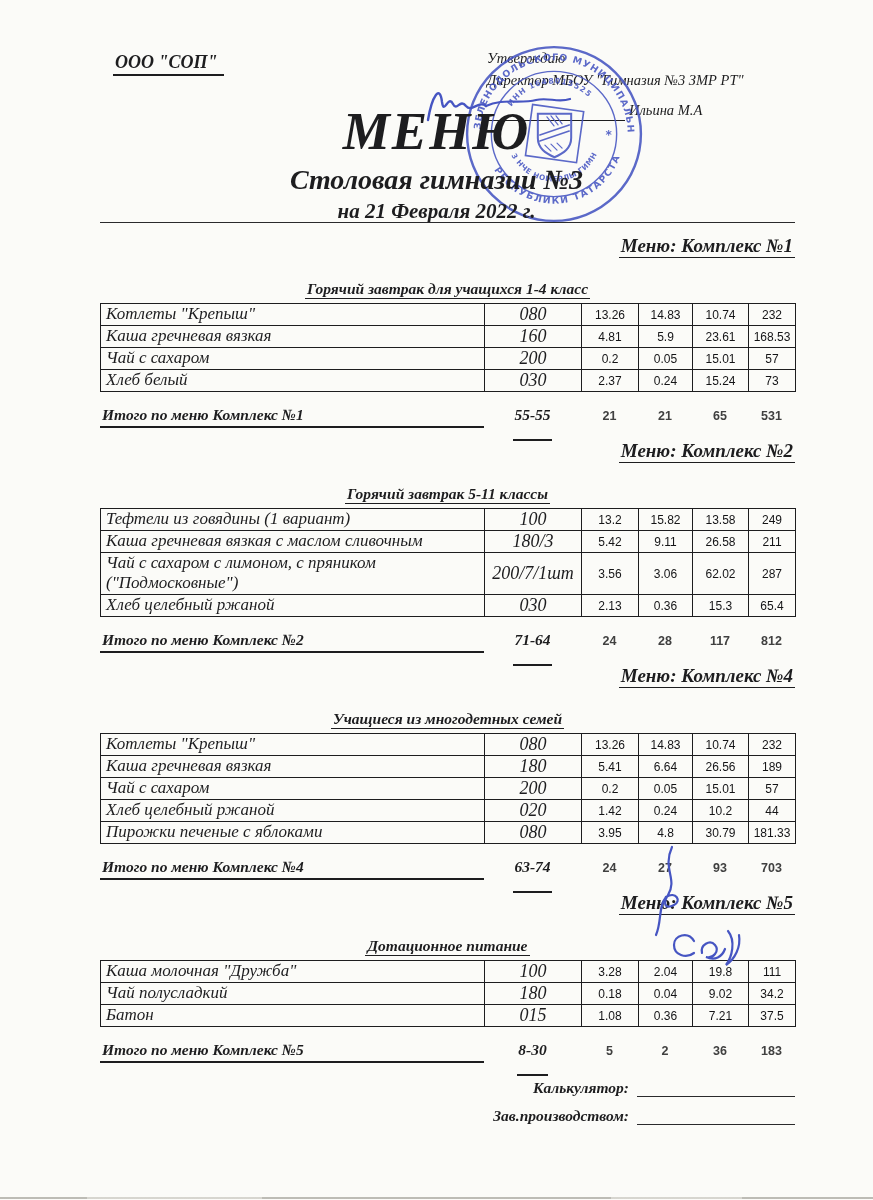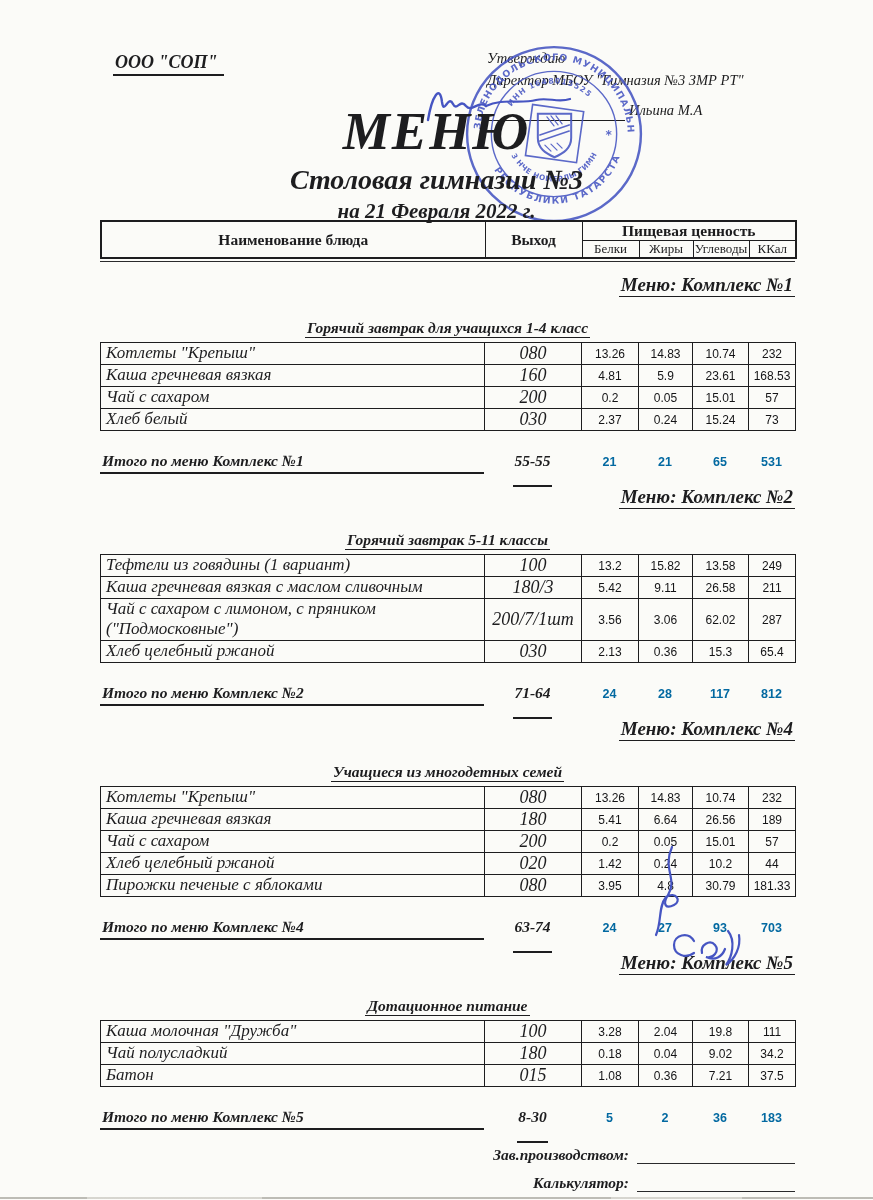--- a/index.html
+++ b/index.html
@@ -58,25 +58,25 @@
   .section-title{ text-align:right; font-size:19px; font-weight:bold; font-style:italic; margin-top:12px; }
   .section-title span, .section-subtitle span{ border-bottom:1.5px solid #1d1d1f; padding:0 2px 1px; }
   .section-subtitle{ text-align:center; font-size:15.5px; font-weight:bold; font-style:italic; margin-top:23px; }
 
   .dish-table{ margin-top:5px; border:1.5px solid #1d1d1f; }
   .dish-table td{ border:1px solid #1d1d1f; vertical-align:middle; }
   .dish-table .d-name{ font-size:17px; font-style:italic; padding:0 4px 1px 5px; height:22px; }
   .dish-table .d-out{ font-size:18px; font-style:italic; text-align:center; }
   .dish-table .d-num{ font-family:"Liberation Sans", sans-serif; font-size:12px; text-align:center; color:#141416; }
 
-  .totals{ display:flex; width:695px; font-weight:bold; margin-top:18px; padding-top:2px; }
+  .totals{ display:flex; width:695px; font-weight:bold; margin-top:11px; padding-top:2px; }
   .t-label{ width:384px; font-size:15.5px; font-style:italic; border-bottom:2.5px solid #1d1d1f; padding:1px 0 2px 2px; }
   .t-out{ width:97px; font-size:15.5px; font-style:italic; text-align:center; padding-top:1px; }
   .t-out span{ border-bottom:2px solid #1d1d1f; padding:0 1px 16px; }
-  .t-num{ font-family:"Liberation Sans", sans-serif; font-size:12.5px; text-align:center; padding-top:4px; color:#0369a1; }
+  .t-num{ font-family:"Liberation Sans", sans-serif; font-size:12.5px; text-align:center; padding-top:4px; color:#404040; }
   .t-p{width:57px} .t-f{width:54px} .t-c{width:56px} .t-k{width:47px}
 
   
   .footer{ margin-top:16px; }
   .f-row{ display:flex; justify-content:flex-end; align-items:flex-end; margin-top:10px; }
   .f-label{ font-size:15.5px; font-weight:bold; font-style:italic; margin-right:8px; }
   .f-line{ width:158px; border-bottom:1.5px solid #2a2a2c; height:16px; }
 
   .blue{ stroke:#4655c2; fill:none; stroke-linecap:round; }
   .stamp-text{ fill:#4655c2; font-family:"DejaVu Sans", sans-serif; font-weight:bold; }
@@ -137,43 +137,20 @@
   </svg>
 
   <div class="title-block">
     <div class="doc-title">МЕНЮ</div>
     <div class="doc-subtitle">Столовая гимназии №3</div>
     <div class="doc-date">на 21 Февраля 2022 г.</div>
   </div>
 
   <div class="content">
 
-    <table class="hdr-table">
-      <colgroup>
-          <col class="c-name">
-          <col class="c-out">
-          <col class="c-p">
-          <col class="c-f">
-          <col class="c-c">
-          <col class="c-k">
-        </colgroup>
-      <tbody>
-          <tr>
-        <td rowspan="2" class="hc">Наименование блюда</td>
-        <td rowspan="2" class="hc">Выход</td>
-        <td colspan="4" class="hc">Пищевая ценность</td>
-      </tr>
-      <tr>
-        <td class="hs">Белки</td>
-        <td class="hs">Жиры</td>
-        <td class="hs">Углеводы</td>
-        <td class="hs">ККал</td>
-      </tr>
-    </tbody>
-      </table>
     <div class="hdr-rule"></div>
 
     <div class="section-title"><span>Меню: Комплекс №1</span></div>
     <div class="section-subtitle"><span>Горячий завтрак для учащихся 1-4 класс</span></div>
     <table class="dish-table">
       <colgroup>
           <col class="c-name">
           <col class="c-out">
           <col class="c-p">
           <col class="c-f">
@@ -387,25 +364,25 @@
       <div class="t-label">Итого по меню Комплекс №5</div>
       <div class="t-out"><span>8-30</span></div>
       <div class="t-num t-p">5</div>
       <div class="t-num t-f">2</div>
       <div class="t-num t-c">36</div>
       <div class="t-num t-k">183</div>
     </div>
 
     <div class="footer">
       <div class="f-row">
-        <div class="f-label">Зав.производством:</div>
+        <div class="f-label">Калькулятор:</div>
         <div class="f-line"></div>
       </div>
       <div class="f-row">
-        <div class="f-label">Калькулятор:</div>
+        <div class="f-label">Зав.производством:</div>
         <div class="f-line"></div>
       </div>
     </div>
   </div>
 
   <svg class="sig-production" viewBox="0 0 70 96">
     <path d="M40 4 C30 26 46 36 36 52 C30 62 34 66 42 62 C50 58 44 48 34 54" class="blue" stroke-width="2.2"></path>
     <path d="M34 54 C26 64 30 78 24 92" class="blue" stroke-width="2.2"></path>
   </svg>
   <svg class="sig-calculator" viewBox="0 0 100 46">

